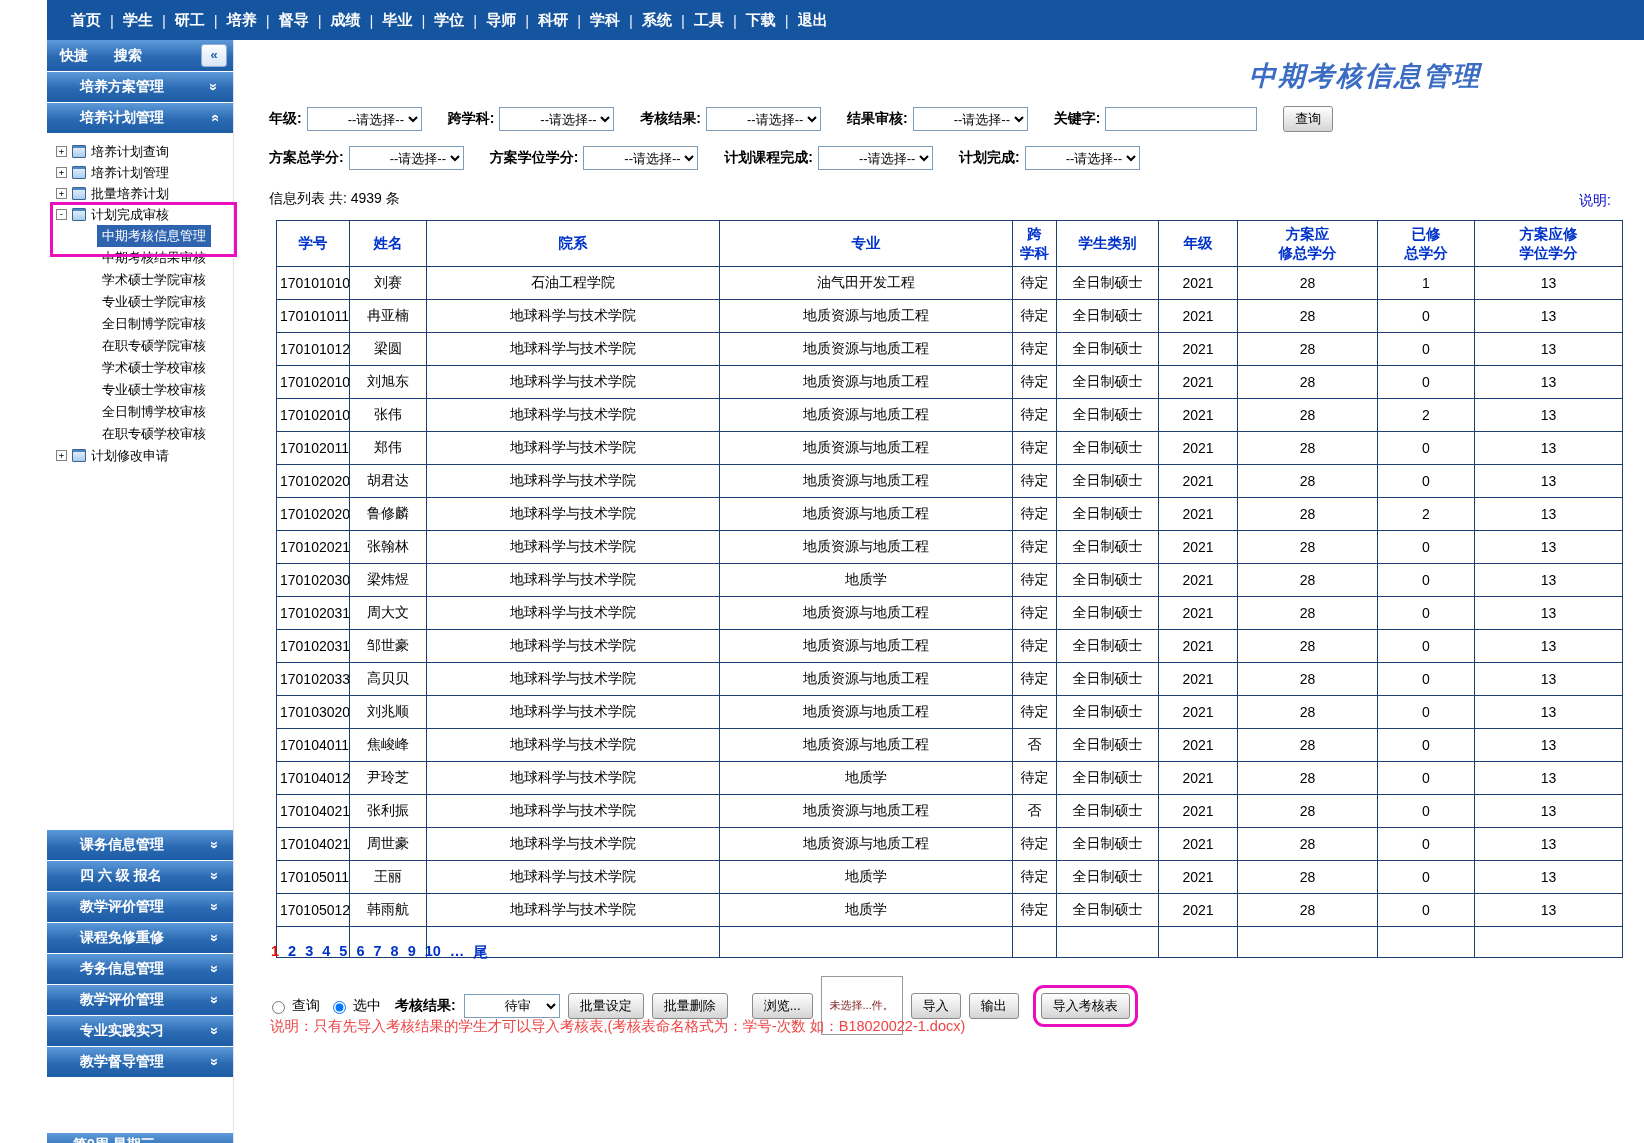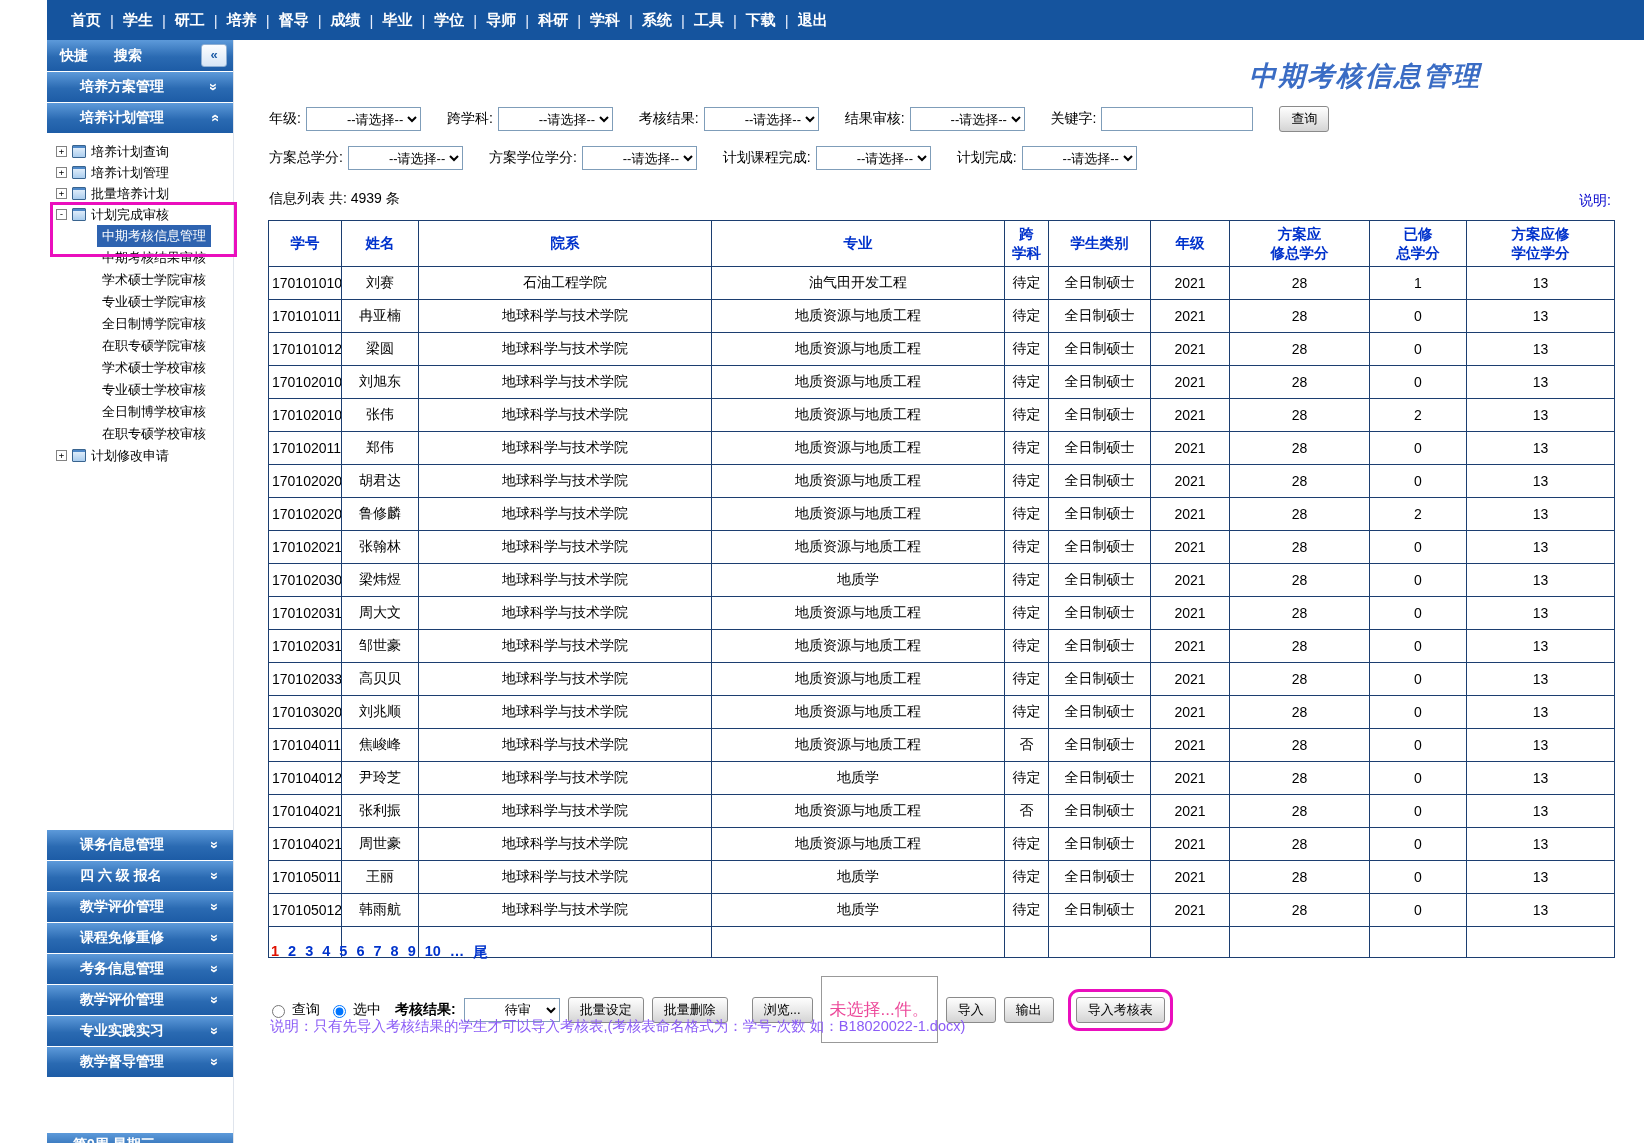--- a/index.html
+++ b/index.html
@@ -31,45 +31,45 @@
 
   .side-bottom{position:absolute;top:789px;left:0;width:187px;}
   .side-status{position:absolute;top:1093px;left:0;width:187px;height:30px;background:linear-gradient(#5d9ada,#2a6ab2 55%,#1d5ca6);color:#fff;font-weight:bold;font-size:14px;padding:3px 0 0 26px;box-sizing:border-box;}
 
   
   .main{position:absolute;top:40px;left:187px;width:1457px;height:1103px;background:#fff;}
   .page-title{position:absolute;top:18px;right:210px;font-family:"DejaVu Serif","Liberation Serif",serif;font-style:italic;font-weight:bold;font-size:27px;color:#3a6cc4;letter-spacing:2px;white-space:nowrap;}
   .filters{position:absolute;left:35px;top:66px;}
   .frow{display:flex;align-items:center;margin-bottom:14px;}
   .fgroup{display:flex;align-items:center;margin-right:26px;}
-  .flabel{font-size:14px;font-weight:normal;color:#000;margin-right:5px;white-space:nowrap;}
+  .flabel{font-size:14px;font-weight:bold;color:#000;margin-right:5px;white-space:nowrap;}
   select.fsel{min-width:112px;height:24px;font-size:13px;border:1px solid #7f9db9;background:#fff;padding-left:36px;}
   input.ftext{width:152px;height:24px;border:1px solid #7f9db9;font-size:13px;padding:0 4px;box-sizing:border-box;}
   .btn{height:26px;padding:0 11px;font-size:13px;color:#000;background:linear-gradient(#fefefe,#e6e6e6 60%,#d4d4d4);border:1px solid #8a8a8a;border-radius:3px;cursor:pointer;white-space:nowrap;font-family:inherit;}
   .list-info{position:absolute;left:35px;top:150px;font-size:14px;font-weight:normal;color:#000;}
   .right-note{position:absolute;right:80px;top:152px;font-size:14px;color:#0000cc;}
 
-  table.grid{position:absolute;left:34px;top:180px;width:1346px;border-collapse:collapse;table-layout:fixed;}
+  table.grid{position:absolute;left:42px;top:180px;width:1346px;border-collapse:collapse;table-layout:fixed;}
   table.grid th{border:1px solid #1c3e70;height:45px;color:#0032cc;font-weight:bold;font-size:14.5px;text-align:center;white-space:pre-line;line-height:1.3;padding:0 2px;cursor:pointer;}
   table.grid td{border:1px solid #1c3e70;height:32px;font-size:14px;color:#000;text-align:center;padding:0 3px;overflow:hidden;white-space:nowrap;}
   td.name{color:#0046cc;cursor:pointer;}
   tr.empty-row td{height:30px;}
 
   .pagination{position:absolute;left:37px;top:903px;font-size:14.5px;font-weight:bold;display:flex;gap:9px;}
   .pg{color:#0033cc;cursor:pointer;}
   .pg.current{color:#e01000;cursor:default;}
   .pg.static{cursor:default;}
 
   .actions{position:absolute;left:33px;top:936px;display:flex;align-items:center;gap:8px;}
   .radio-group{display:flex;align-items:center;gap:4px;font-size:14px;cursor:pointer;}
   .actions .lbl{font-size:14px;font-weight:bold;margin-left:6px;}
-  .file-field{border:1px solid #999;color:#ec4899;font-size:17px;padding:21px 8px;background:#fff;white-space:nowrap;}
+  .file-field{border:1px solid #999;color:#7f1d1d;font-size:11px;padding:21px 8px;background:#fff;white-space:nowrap;}
   .hl{outline:3px solid #ea0fbd;outline-offset:5px;margin-left:14px;}
 
-  .notes{position:absolute;left:36px;top:974px;color:#8b5cf6;font-size:14.5px;line-height:1.7;white-space:nowrap;}
+  .notes{position:absolute;left:36px;top:974px;color:#ef4444;font-size:14.5px;line-height:1.7;white-space:nowrap;}
 
   .ann-box{position:absolute;border:3px solid #ea0fbd;pointer-events:none;}
 </style>
 </head>
 <body>
 
 <div class="page">
 
   <div class="topnav" id="topnav">
       <span class="nav-item">首页</span>

